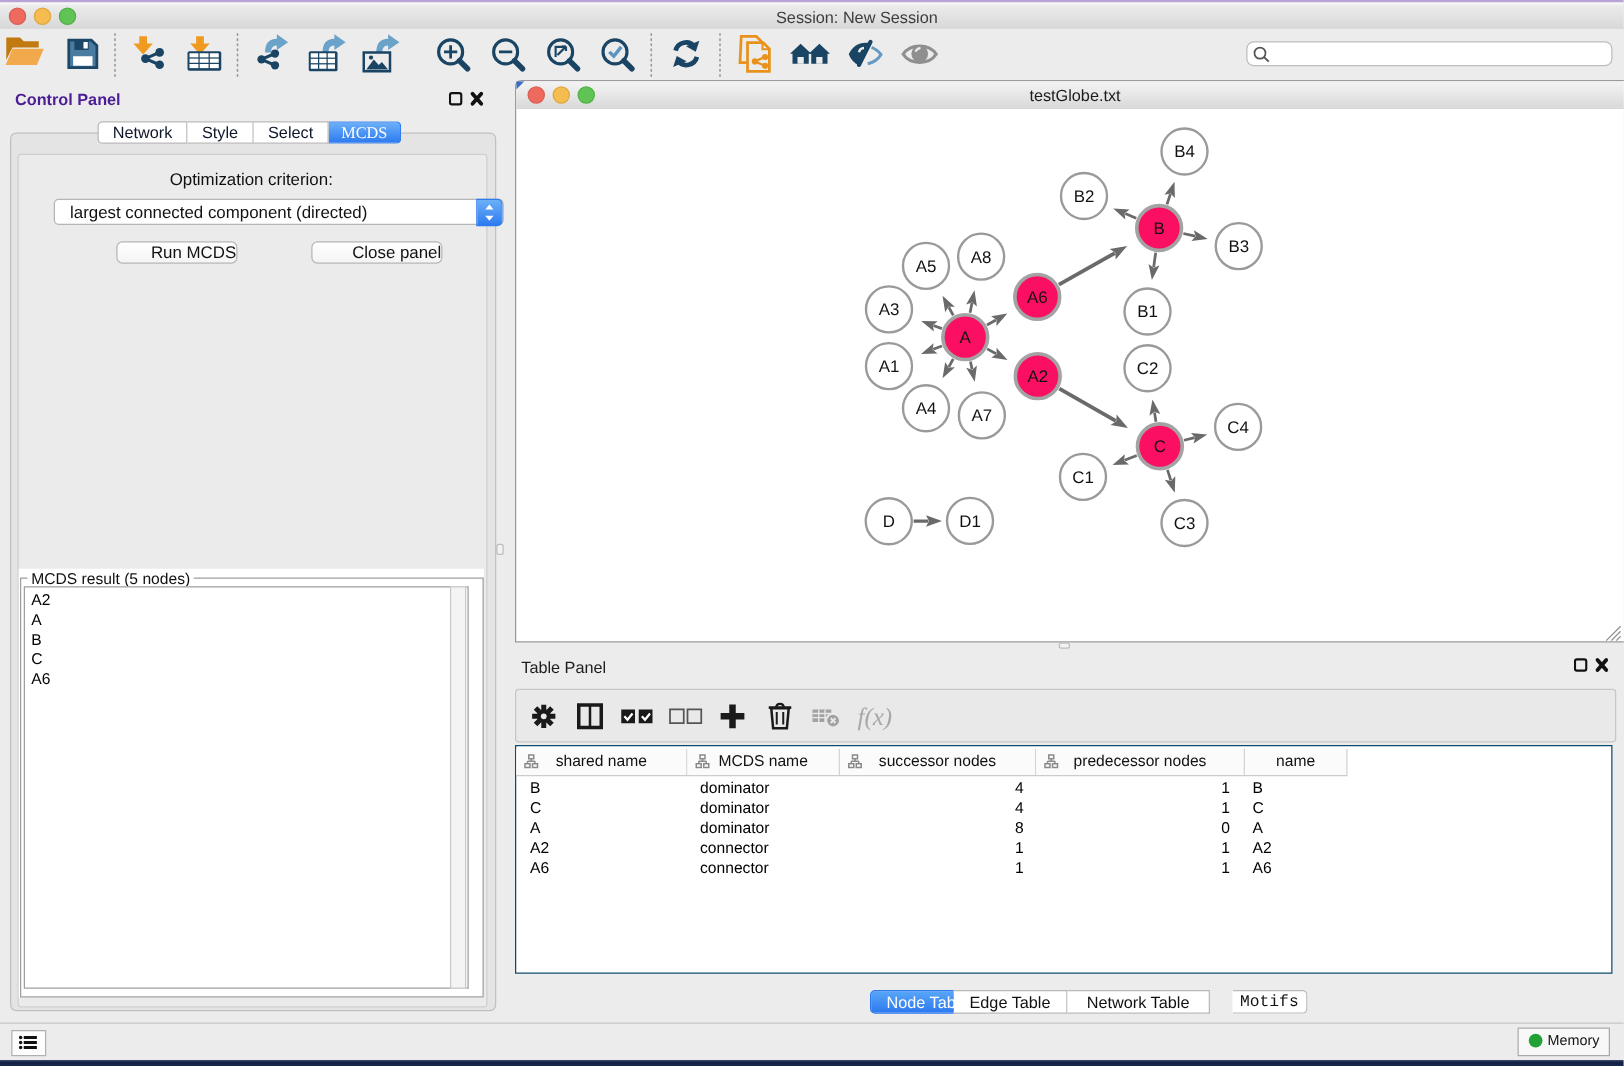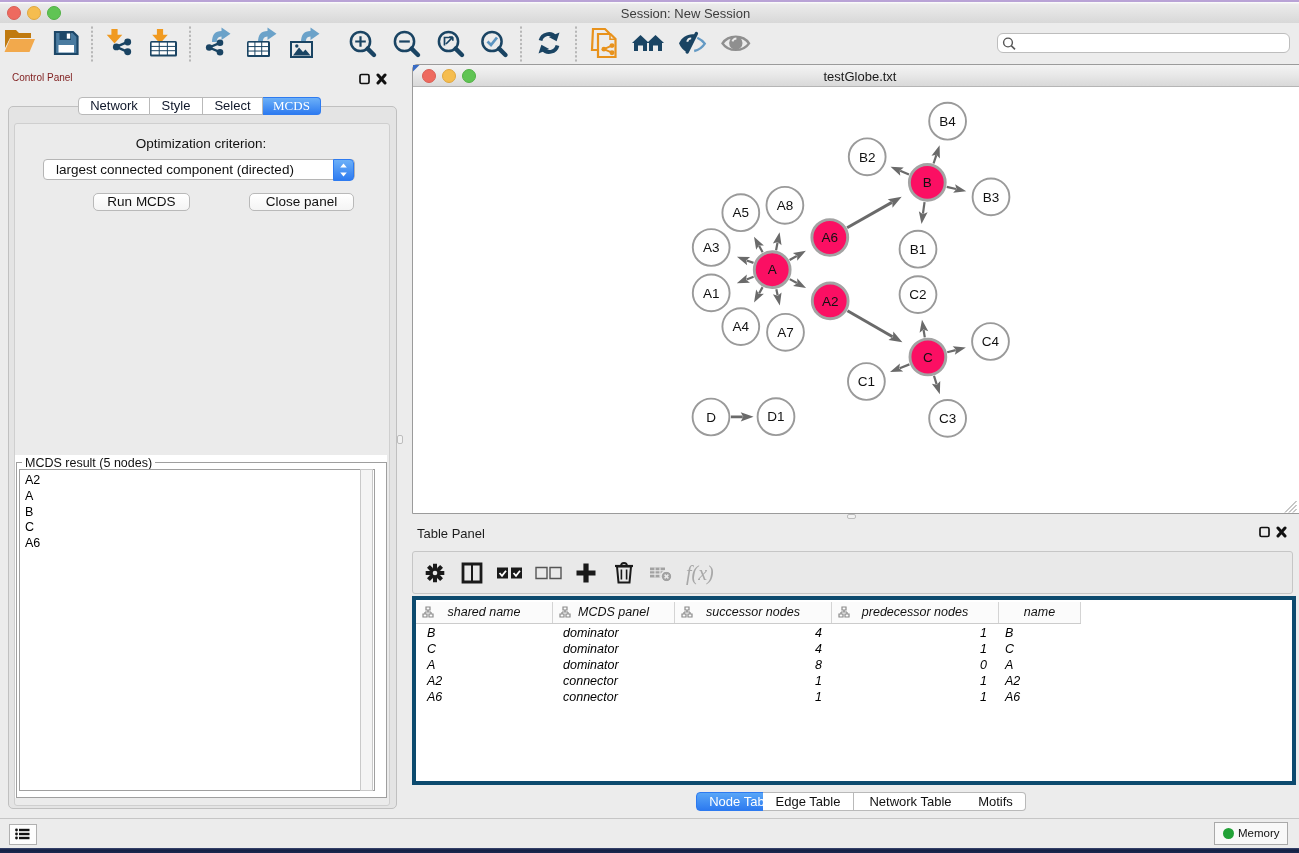--- a/index.html
+++ b/index.html
@@ -12,40 +12,40 @@
   .tl{position:absolute;border-radius:50%;width:12px;height:12px;top:4px;}
   #titlebar .t1{left:7px;background:#ee6a5f;border:1px solid #d95f55;}
   #titlebar .t2{left:27px;background:#f5bd4f;border:1px solid #e0a73e;}
   #titlebar .t3{left:47px;background:#60c454;border:1px solid #51b145;}
   #apptitle{left:0;top:6px;width:1299px;text-align:center;font-size:13px;color:#3c3c3c;padding-left:36px;}
   #toolbar{left:0;top:23px;width:1299px;height:41px;background:#ececec;}
   #searchbox{left:997px;top:33px;width:291px;height:18px;background:#fff;
      border:1px solid #bdbdbd;border-radius:6px;}
 
   
-  #cp-title{left:12px;top:72px;font-size:10px;color:#7f1d1d;}
+  #cp-title{left:12px;top:72px;font-size:13px;color:#4c1d95;font-weight:bold;}
   #cp-outer{left:8px;top:106px;width:387px;height:701px;background:#e4e4e4;
      border:1px solid #c0c0c0;border-radius:5px;}
   #cp-inner{left:14px;top:123px;width:374px;height:681px;background:#ebebeb;
      border:1px solid #cfcfcf;border-radius:3px;}
   .cptab{position:absolute;top:97px;height:16px;line-height:16px;text-align:center;
      font-size:13px;color:#0f172a;background:#fff;border:1px solid #b9b9b9;border-left:none;}
   #tab-network{left:78px;width:70px;border-left:1px solid #b9b9b9;border-radius:4px 0 0 4px;}
   #tab-style{left:150px;width:52px;}
   #tab-select{left:203px;width:59px;}
   #tab-mcds{left:263px;width:57px;border-radius:0 4px 4px 0;color:#fff;
      background:linear-gradient(#6cb0f8,#2e7bf0);border-color:#2e7bf0;font-family:Liberation Serif, serif;}
   #opt-label{left:14px;top:136px;width:374px;text-align:center;font-size:13.5px;color:#111;}
   #dropdown{left:43px;top:159px;width:310px;height:19px;background:#fff;
-     border:1px solid #b5b5b5;border-radius:4px;}
+     border:1px solid #b5b5b5;border-radius:4px;padding-left:48px;}
   #dropdown span{position:absolute;left:12px;top:2px;font-size:13.5px;color:#111;}
   #dd-btn{position:absolute;right:0px;top:-1px;width:19px;height:20px;border-radius:0 4px 4px 0;
      background:linear-gradient(#6cb0f8,#2e7bf0);border:1px solid #2e7bf0;}
   .btn{position:absolute;background:linear-gradient(#ffffff,#f4f4f4);border:1px solid #b9b9b9;
-     border-radius:5px;text-align:center;font-size:13.5px;color:#111;}
+     border-radius:5px;text-align:right;font-size:13.5px;color:#111;}
   #btn-run{left:93px;top:193px;width:95px;height:16px;line-height:15px;}
   #btn-close{left:201px;top:193px;width:103px;height:16px;line-height:15px;margin-left:48px;}
   #fieldset{left:16px;top:462px;width:369px;height:334px;border:1px solid #9f9f9f;}
   #fs-legend{position:absolute;left:5px;top:-7px;background:#fff;padding:0 3px;
      font-size:12.5px;color:#111;}
   #fs-list{position:absolute;left:2px;top:6px;width:356px;height:322px;background:#fff;
      border:1px solid #9f9f9f;font-size:12.5px;color:#000;line-height:15.8px;padding:3px 0 0 5px;box-sizing:border-box;}
   #fs-scroll{position:absolute;left:343px;top:6px;width:13px;height:322px;background:#f4f4f4;
      border:1px solid #c9c9c9;box-sizing:border-box;}
 
@@ -56,32 +56,32 @@
      background:linear-gradient(#f3f3f3 0%,#e9e9e9 45%,#d9d9d9 100%);border-bottom:1px solid #b5b5b5;}
   #net-titlebar .t1{left:9px;background:#ee6a5f;border:1px solid #d95f55;top:4px;}
   #net-titlebar .t2{left:29px;background:#f5bd4f;border:1px solid #e0a73e;top:4px;}
   #net-titlebar .t3{left:49px;background:#60c454;border:1px solid #51b145;top:4px;}
   #net-title{position:absolute;left:0;top:4px;width:100%;text-align:center;font-size:13px;color:#1b1b1b;}
 
   
   #tp-title{left:417px;top:526px;font-size:13px;color:#1d1d1d;}
   #tp-toolbar{left:412px;top:551px;width:879px;height:41px;background:#e9e9e9;
      border:1px solid #c6c6c6;border-radius:3px;}
-  #tp-table{left:412px;top:596px;width:876px;height:181px;background:#fff;border:4px solid #0c4a6e;font-style:italic;}
+  #tp-table{left:412px;top:596px;width:876px;height:181px;background:#fff;border:1px solid #0c4a6e;}
   .th{position:absolute;top:2px;height:21px;background:#fbfbfb;border-right:1px solid #d4d4d4;
       font-size:12.5px;color:#111;text-align:center;line-height:21px;box-sizing:border-box;}
   #thead-line{position:absolute;left:0;top:23px;width:665px;height:1px;background:#cccccc;}
   .td{position:absolute;font-size:12.5px;color:#000;height:16px;line-height:16px;}
   .tabbtn{position:absolute;top:792px;height:17px;line-height:17px;text-align:center;
      font-size:13px;color:#111;background:#fff;border:1px solid #b9b9b9;border-left:none;}
   #tabb-node{left:672px;width:90px;border-left:1px solid #b9b9b9;border-radius:4px 0 0 4px;color:#fff;
      background:linear-gradient(#58a6f7,#2d7af0);border-color:#2d7af0;margin-left:24px;}
   #tabb-edge{left:763px;width:90px;}
   #tabb-nettab{left:854px;width:113px;}
-  #tabb-motifs{left:966px;width:59px;border-radius:0 4px 4px 0;}
+  #tabb-motifs{left:986px;width:59px;border-radius:0 4px 4px 0;font-family:Liberation Mono, monospace;}
 
   
   #statusbar{left:0;top:818px;width:1299px;height:30px;background:#ececec;border-top:1px solid #c6c6c6;}
   #sb-listbtn{left:9px;top:824px;width:26px;height:19px;background:#fdfdfd;border:1px solid #b0b0b0;}
   #sb-mem{left:1214px;top:822px;width:72px;height:21px;background:#f8f8f8;border:1px solid #a9a9a9;
      font-size:11.5px;color:#111;line-height:21px;}
   #sb-mem i{display:inline-block;width:11px;height:11px;border-radius:50%;background:#21a136;
      vertical-align:-1.5px;margin:0 4px 0 8px;}
   #botstrip{left:0;top:848px;width:1299px;height:5px;
      background:linear-gradient(#3d4a74,#131f42 40%,#1a2850);}
@@ -405,21 +405,21 @@
       <path d="M-10,-5.5 h15 v10 h-15 Z" fill="#a2a2a2"></path>
       <path d="M-10,-2.2 h15 M-10,1.1 h15 M-5,-5.5 v10 M0,-5.5 v10" fill="none" stroke="#e9e9e9" stroke-width="1.1"></path>
       <circle cx="6.5" cy="3.5" r="4.8" fill="#a2a2a2"></circle>
       <circle cx="6.5" cy="3.5" r="5.6" fill="none" stroke="#e9e9e9" stroke-width="1.6"></circle>
       <path d="M4.6,1.6 l3.8,3.8 M8.4,1.6 l-3.8,3.8" fill="none" stroke="#e9e9e9" stroke-width="1.5"></path>
     </g>
     <text x="274" y="29" font-family="&quot;Liberation Serif&quot;,serif" font-style="italic" font-size="20" fill="#a8a8a8">f(x)</text>
   </svg>
 <div id="tp-table" class="abs">
   <div class="th" style="left:0px;width:137px;">shared name</div>
-  <div class="th" style="left:137px;width:122px;">MCDS panel</div>
+  <div class="th" style="left:137px;width:122px;">MCDS name</div>
   <div class="th" style="left:259px;width:157px;">successor nodes</div>
   <div class="th" style="left:416px;width:167px;">predecessor nodes</div>
   <div class="th" style="left:583px;width:82px;">name</div>
   <div id="thead-line"></div>
   <svg id="thicons" style="position:absolute;left:0;top:0" width="680" height="25">
       <g transform="translate(8,7)" fill="none" stroke="#8a8a8a">
         <path d="M2,0 h4 v3 h-4 Z M-1,7 h4 v3 h-4 Z M5,7 h4 v3 h-4 Z M4,3 v2 M1,5 h6 M1,5 v2 M7,5 v2" stroke-width="1.2"></path>
       </g>
       <g transform="translate(145,7)" fill="none" stroke="#8a8a8a">
         <path d="M2,0 h4 v3 h-4 Z M-1,7 h4 v3 h-4 Z M5,7 h4 v3 h-4 Z M4,3 v2 M1,5 h6 M1,5 v2 M7,5 v2" stroke-width="1.2"></path>

